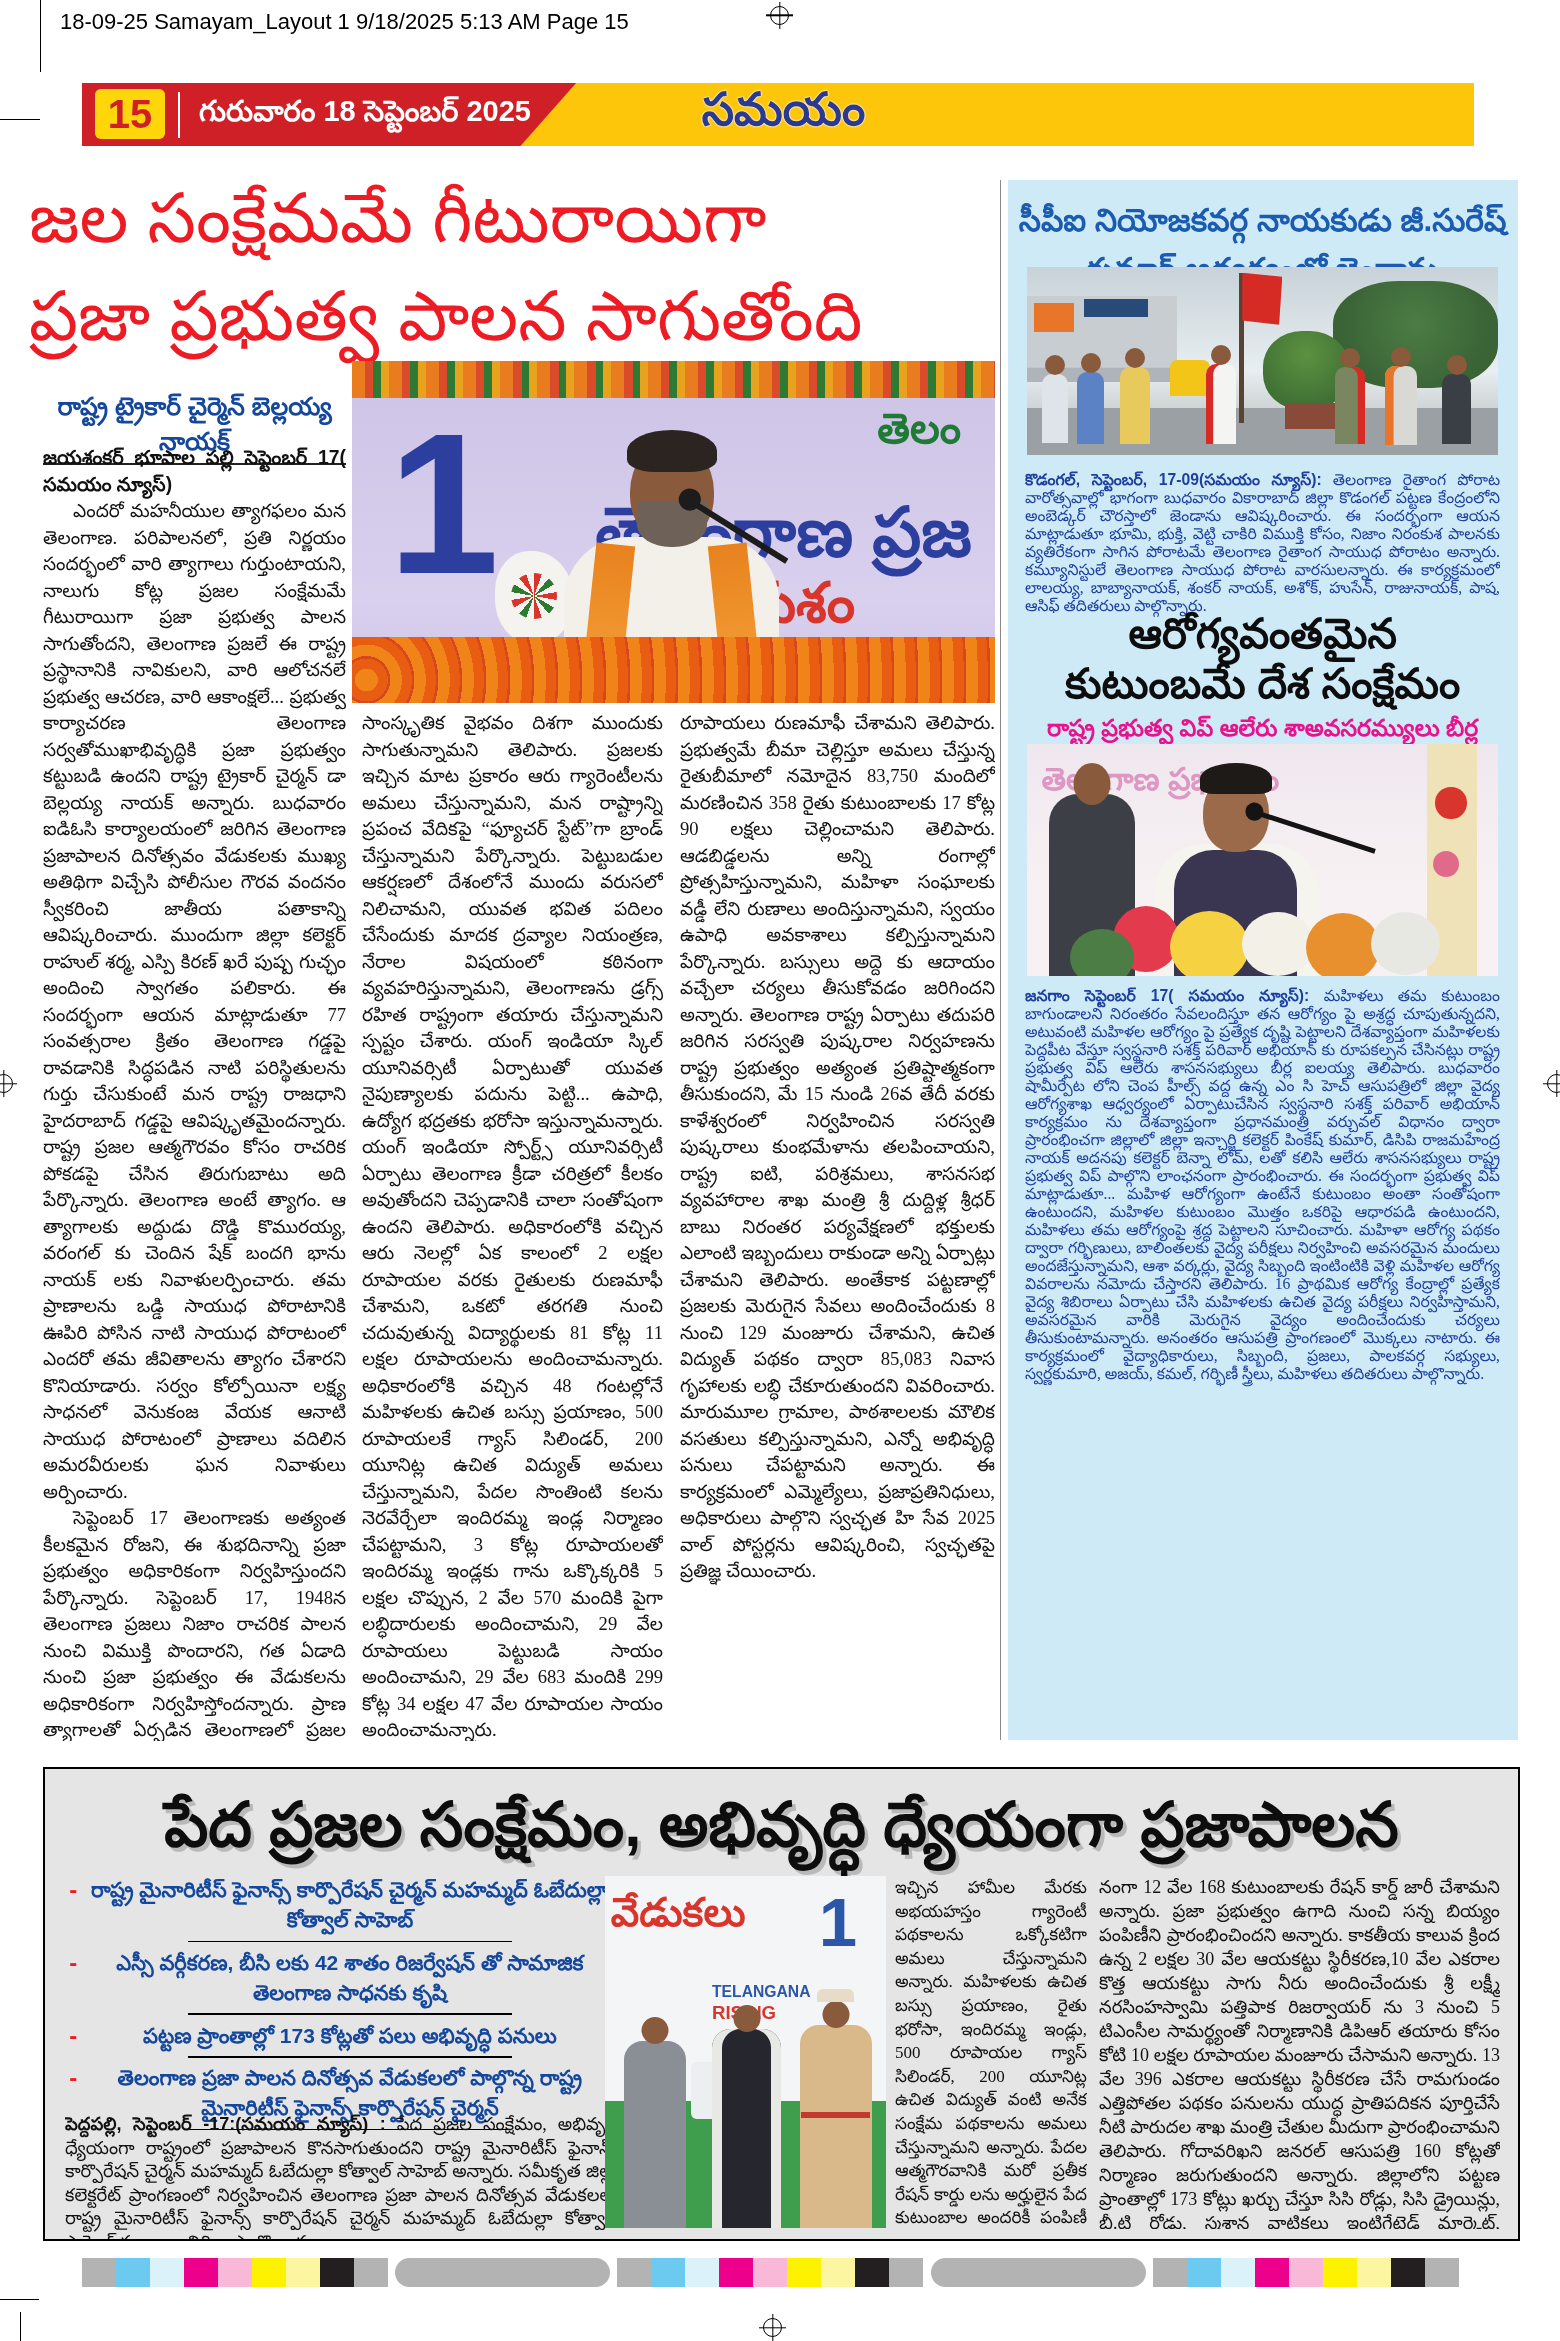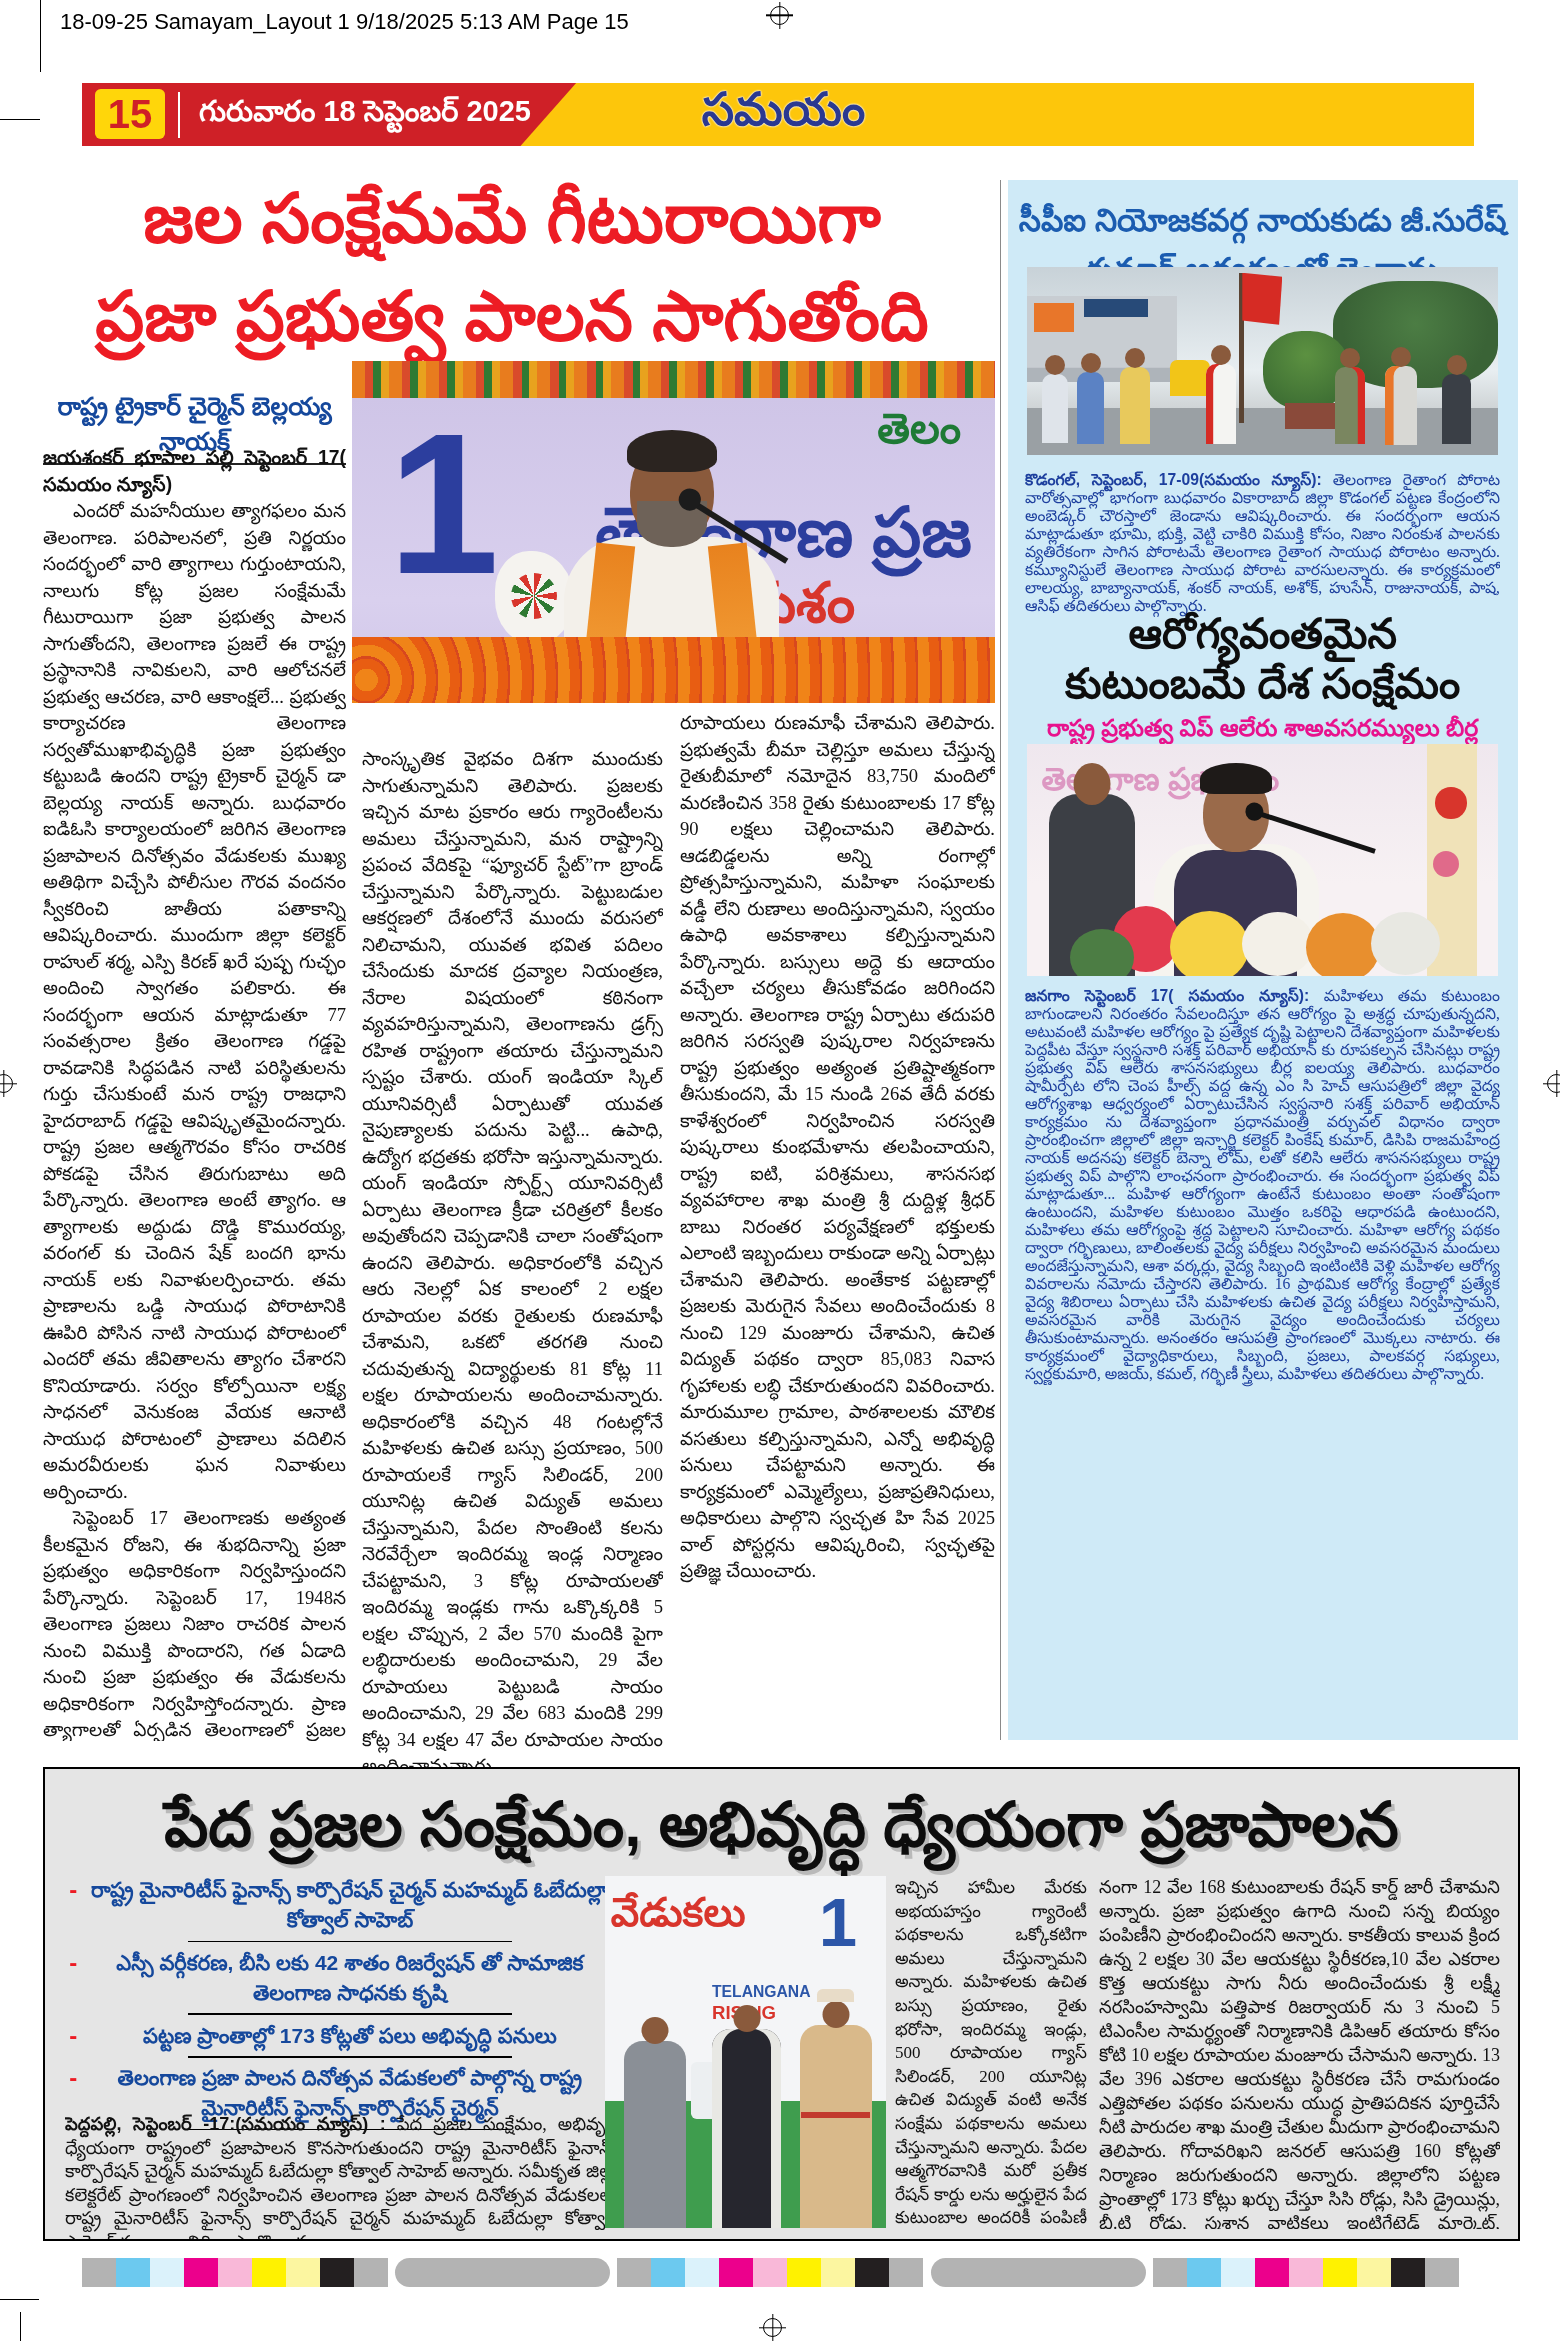--- a/index.html
+++ b/index.html
@@ -26,29 +26,29 @@
   .band-rule{position:absolute;left:96px;top:8.6px;width:2.1px;height:46px;background:#fff;}
   .band-date{position:absolute;left:115px;top:0;width:336px;height:63px;display:flex;align-items:center;justify-content:center;
              color:#fff;font-weight:bold;font-size:29px;font-family:"Liberation Sans",sans-serif;}
   .masthead{position:absolute;left:594px;top:0;width:215px;height:63px;display:flex;align-items:center;justify-content:center;
             color:#2b3990;font-weight:bold;font-size:46px;font-family:"Liberation Sans",sans-serif;
             text-shadow:0 0 2.1px #fff,0 0 2.1px #fff;}
   .band-url{position:absolute;right:0;top:0;width:271px;height:63px;background:#c4161c;display:flex;align-items:center;
             justify-content:center;color:#fff;font-family:"Liberation Sans",sans-serif;font-size:21.5px;}
 
   
-  .lead-headline{left:29px;top:170px;width:966px;text-align:center;color:#ed1c24;font-weight:bold;
+  .lead-headline{left:29px;top:170px;width:966px;text-align:left;color:#ed1c24;font-weight:normal;
                  font-size:69px;line-height:1.42;font-family:"Liberation Sans",sans-serif;}
   .byline{left:43px;top:392px;width:303px;text-align:center;color:#15489c;font-weight:bold;font-size:25px;
           font-family:"Liberation Sans",sans-serif;border-bottom:2.1px solid #222;padding-bottom:1px;}
   .newscol{font-size:18.6px;line-height:26.5px;text-align:justify;overflow:hidden;}
   .newscol .dateline{font-weight:bold;font-size:19.3px;font-family:"Liberation Sans",sans-serif;}
   .newscol p{margin:0 0 0 0;text-indent:30px;}
   .col1{left:43px;top:445px;width:303px;height:1296px;}
-  .col2{left:362px;top:710px;width:301px;height:1031px;margin-top:36px;}
+  .col2{left:362px;top:710px;width:301px;height:1031px;}
   .col3{left:680px;top:710px;width:315px;height:1031px;}
   .vdivider{left:1000px;top:180px;width:1.4px;height:1560px;background:#8a8a8a;}
 
   
   .photo-main{left:352px;top:361px;width:643px;height:342px;background:linear-gradient(#cdc3e6,#d9d0ee 70%,#cfc5e8);overflow:hidden;}
   .garland-top{position:absolute;left:0;top:0;width:100%;height:37px;
      background:repeating-linear-gradient(90deg,#e87c1e 0 13px,#d94b2b 13px 21.5px,#2f7a33 21.5px 29px,#e8a21e 29px 37px);}
   .big-one{position:absolute;left:36px;top:43px;font-size:200px;line-height:1;font-weight:bold;color:#2c3e9e;
      font-family:"Liberation Sans",sans-serif;}
   .map-logo{position:absolute;left:143px;top:190px;width:79px;height:93px;background:#f5f3ef;border-radius:45% 55% 50% 50%;}

